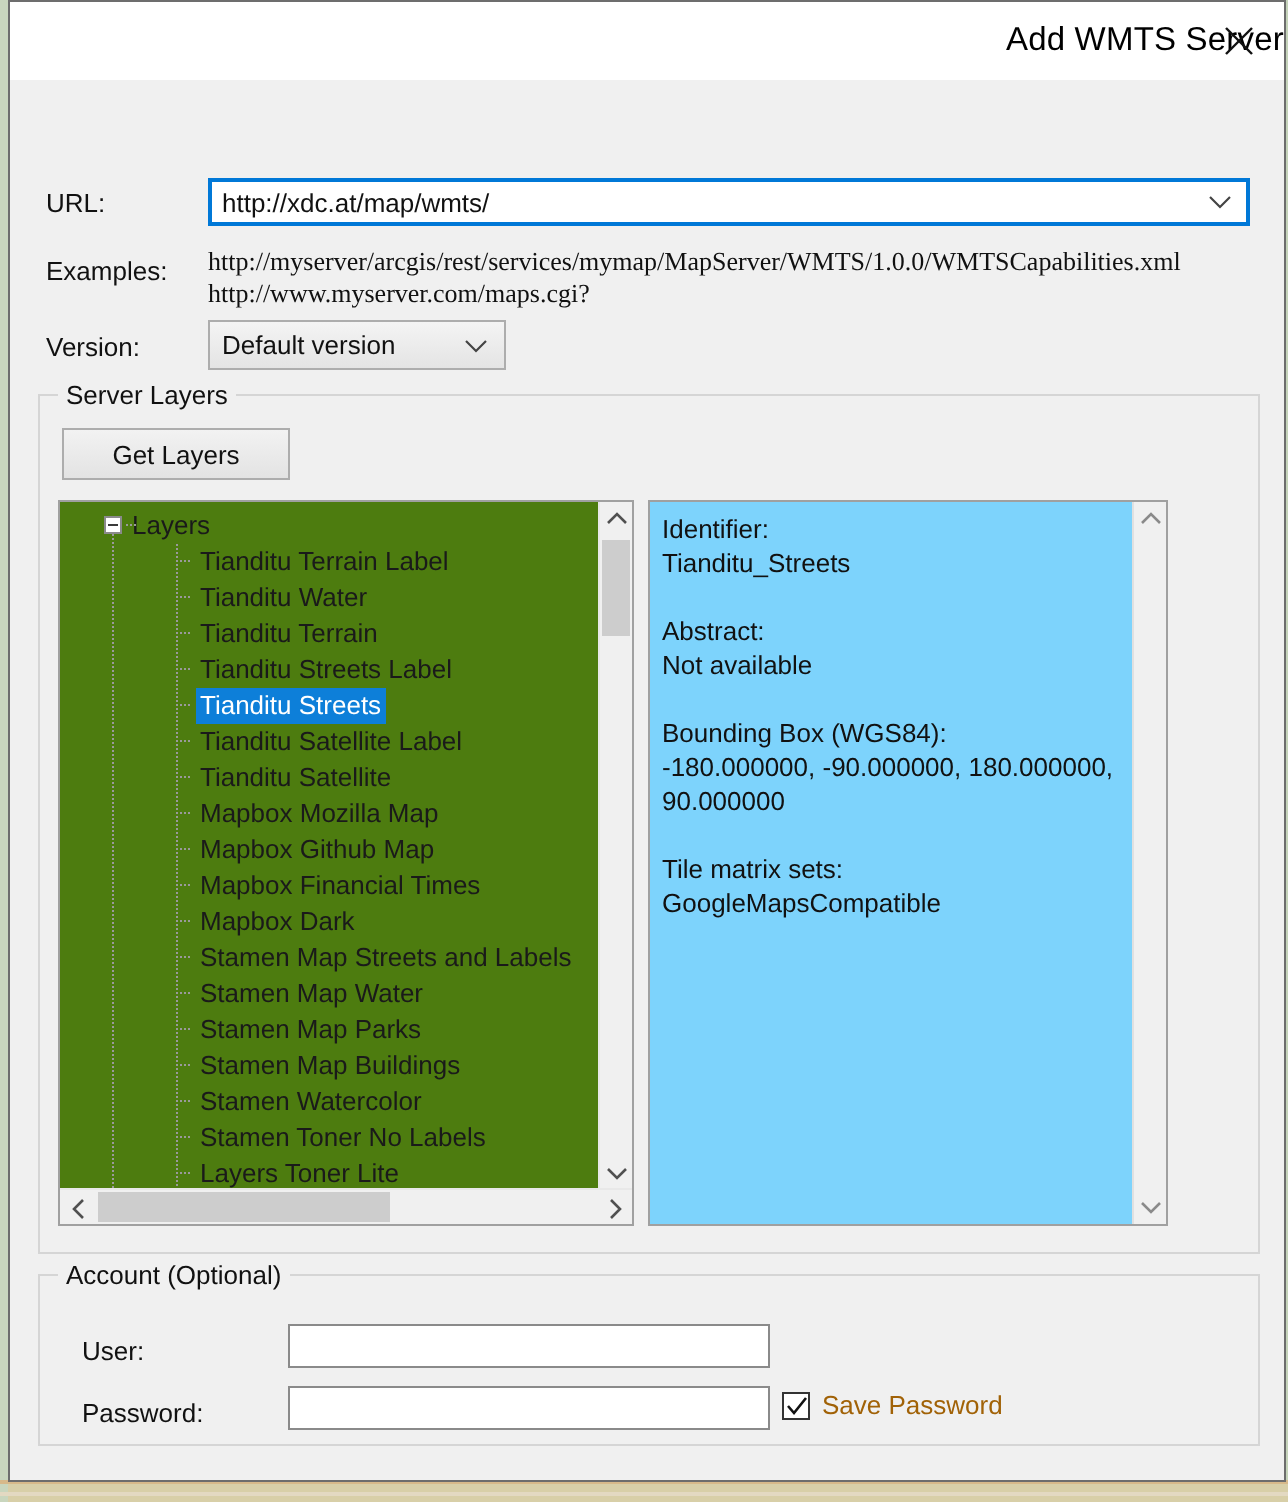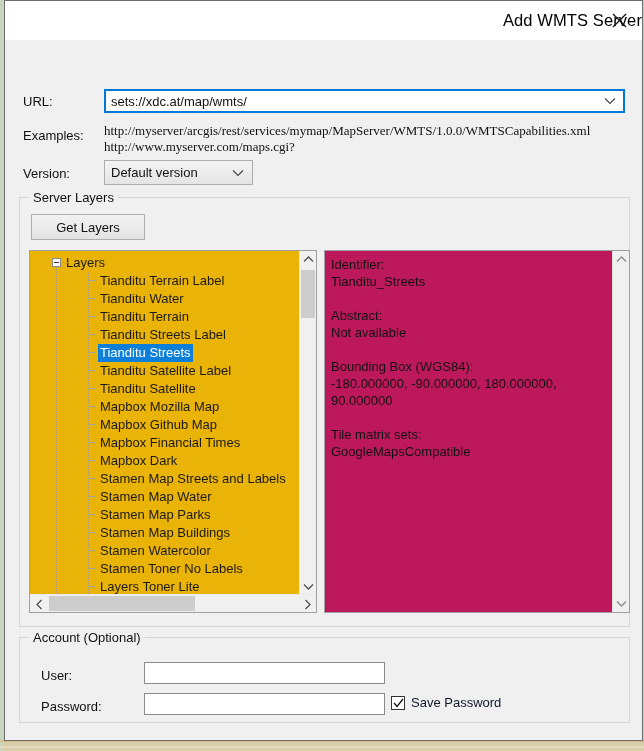--- a/index.html
+++ b/index.html
@@ -163,21 +163,21 @@
     border: 1px solid #a0a0a0;
     background: #ffffff;
     box-sizing: border-box;
     overflow: hidden;
   }
   #tree-viewport {
     position: absolute;
     left: 0; top: 0;
     width: 269px; height: 344px;
     overflow: hidden;
-    background: #eab308;
+    background: #4d7c0f;
   }
   .tree-list { position: relative; padding-top: 3px; }
   .tree-node {
     height: 18px;
     display: flex;
     align-items: center;
     font-size: 13px;
     color: #1a1a1a;
     white-space: nowrap;
     position: relative;
@@ -280,23 +280,23 @@
     position: absolute;
     left: 19px; top: 1px;
     width: 146px; height: 15px;
     background: #cdcdcd;
   }
 
   
   #info-panel {
     position: absolute;
     left: 304px; top: 52px;
-    width: 306px; height: 363px;
+    width: 260px; height: 363px;
     border: 1px solid #a0a0a0;
-    background: #be185d;
+    background: #7dd3fc;
     box-sizing: border-box;
     overflow: hidden;
   }
   #info-text {
     position: absolute;
     left: 6px; top: 5px;
     width: 262px;
     font-size: 13px;
     color: #111;
     line-height: 17px;
@@ -343,21 +343,21 @@
     cursor: default;
   }
   .checkbox {
     width: 14px; height: 14px;
     border: 1px solid #333;
     background: #fff;
     position: relative;
     box-sizing: border-box;
   }
   .checkbox svg { position:absolute; left:1px; top:1px; }
-  #save-pass-label { font-size:13px; color:#0f172a; }
+  #save-pass-label { font-size:13px; color:#a16207; }
 
   
   #ok-btn {
     position:absolute; left: 428px; top: 700px;
     width: 85px; height: 27px;
     background: linear-gradient(#f2f2f2,#e3e3e3);
     border: 2px solid #0078d7;
     box-sizing: border-box;
     font-size: 13px; color:#111;
     display:flex; align-items:center; justify-content:center;
@@ -391,21 +391,21 @@
         <line x1="1" y1="1" x2="14" y2="14" stroke="#111" stroke-width="1.2"></line>
         <line x1="14" y1="1" x2="1" y2="14" stroke="#111" stroke-width="1.2"></line>
       </svg>
     </div>
   </div>
 
   <div class="body">
 
     <div id="url-label" class="lbl">URL:</div>
     <div id="url-combo">
-      <div class="val">sets://xdc.at/map/wmts/</div>
+      <div class="val">http://xdc.at/map/wmts/</div>
       <div class="arrow">
         <svg width="12" height="8" viewBox="0 0 12 8">
           <polyline points="1,1.5 6,6.5 11,1.5" fill="none" stroke="#444" stroke-width="1.1"></polyline>
         </svg>
       </div>
     </div>
 
     <div id="examples-label" class="lbl">Examples:</div>
     <div id="examples-text">
       <div>http://myserver/arcgis/rest/services/mymap/MapServer/WMTS/1.0.0/WMTSCapabilities.xml</div>

